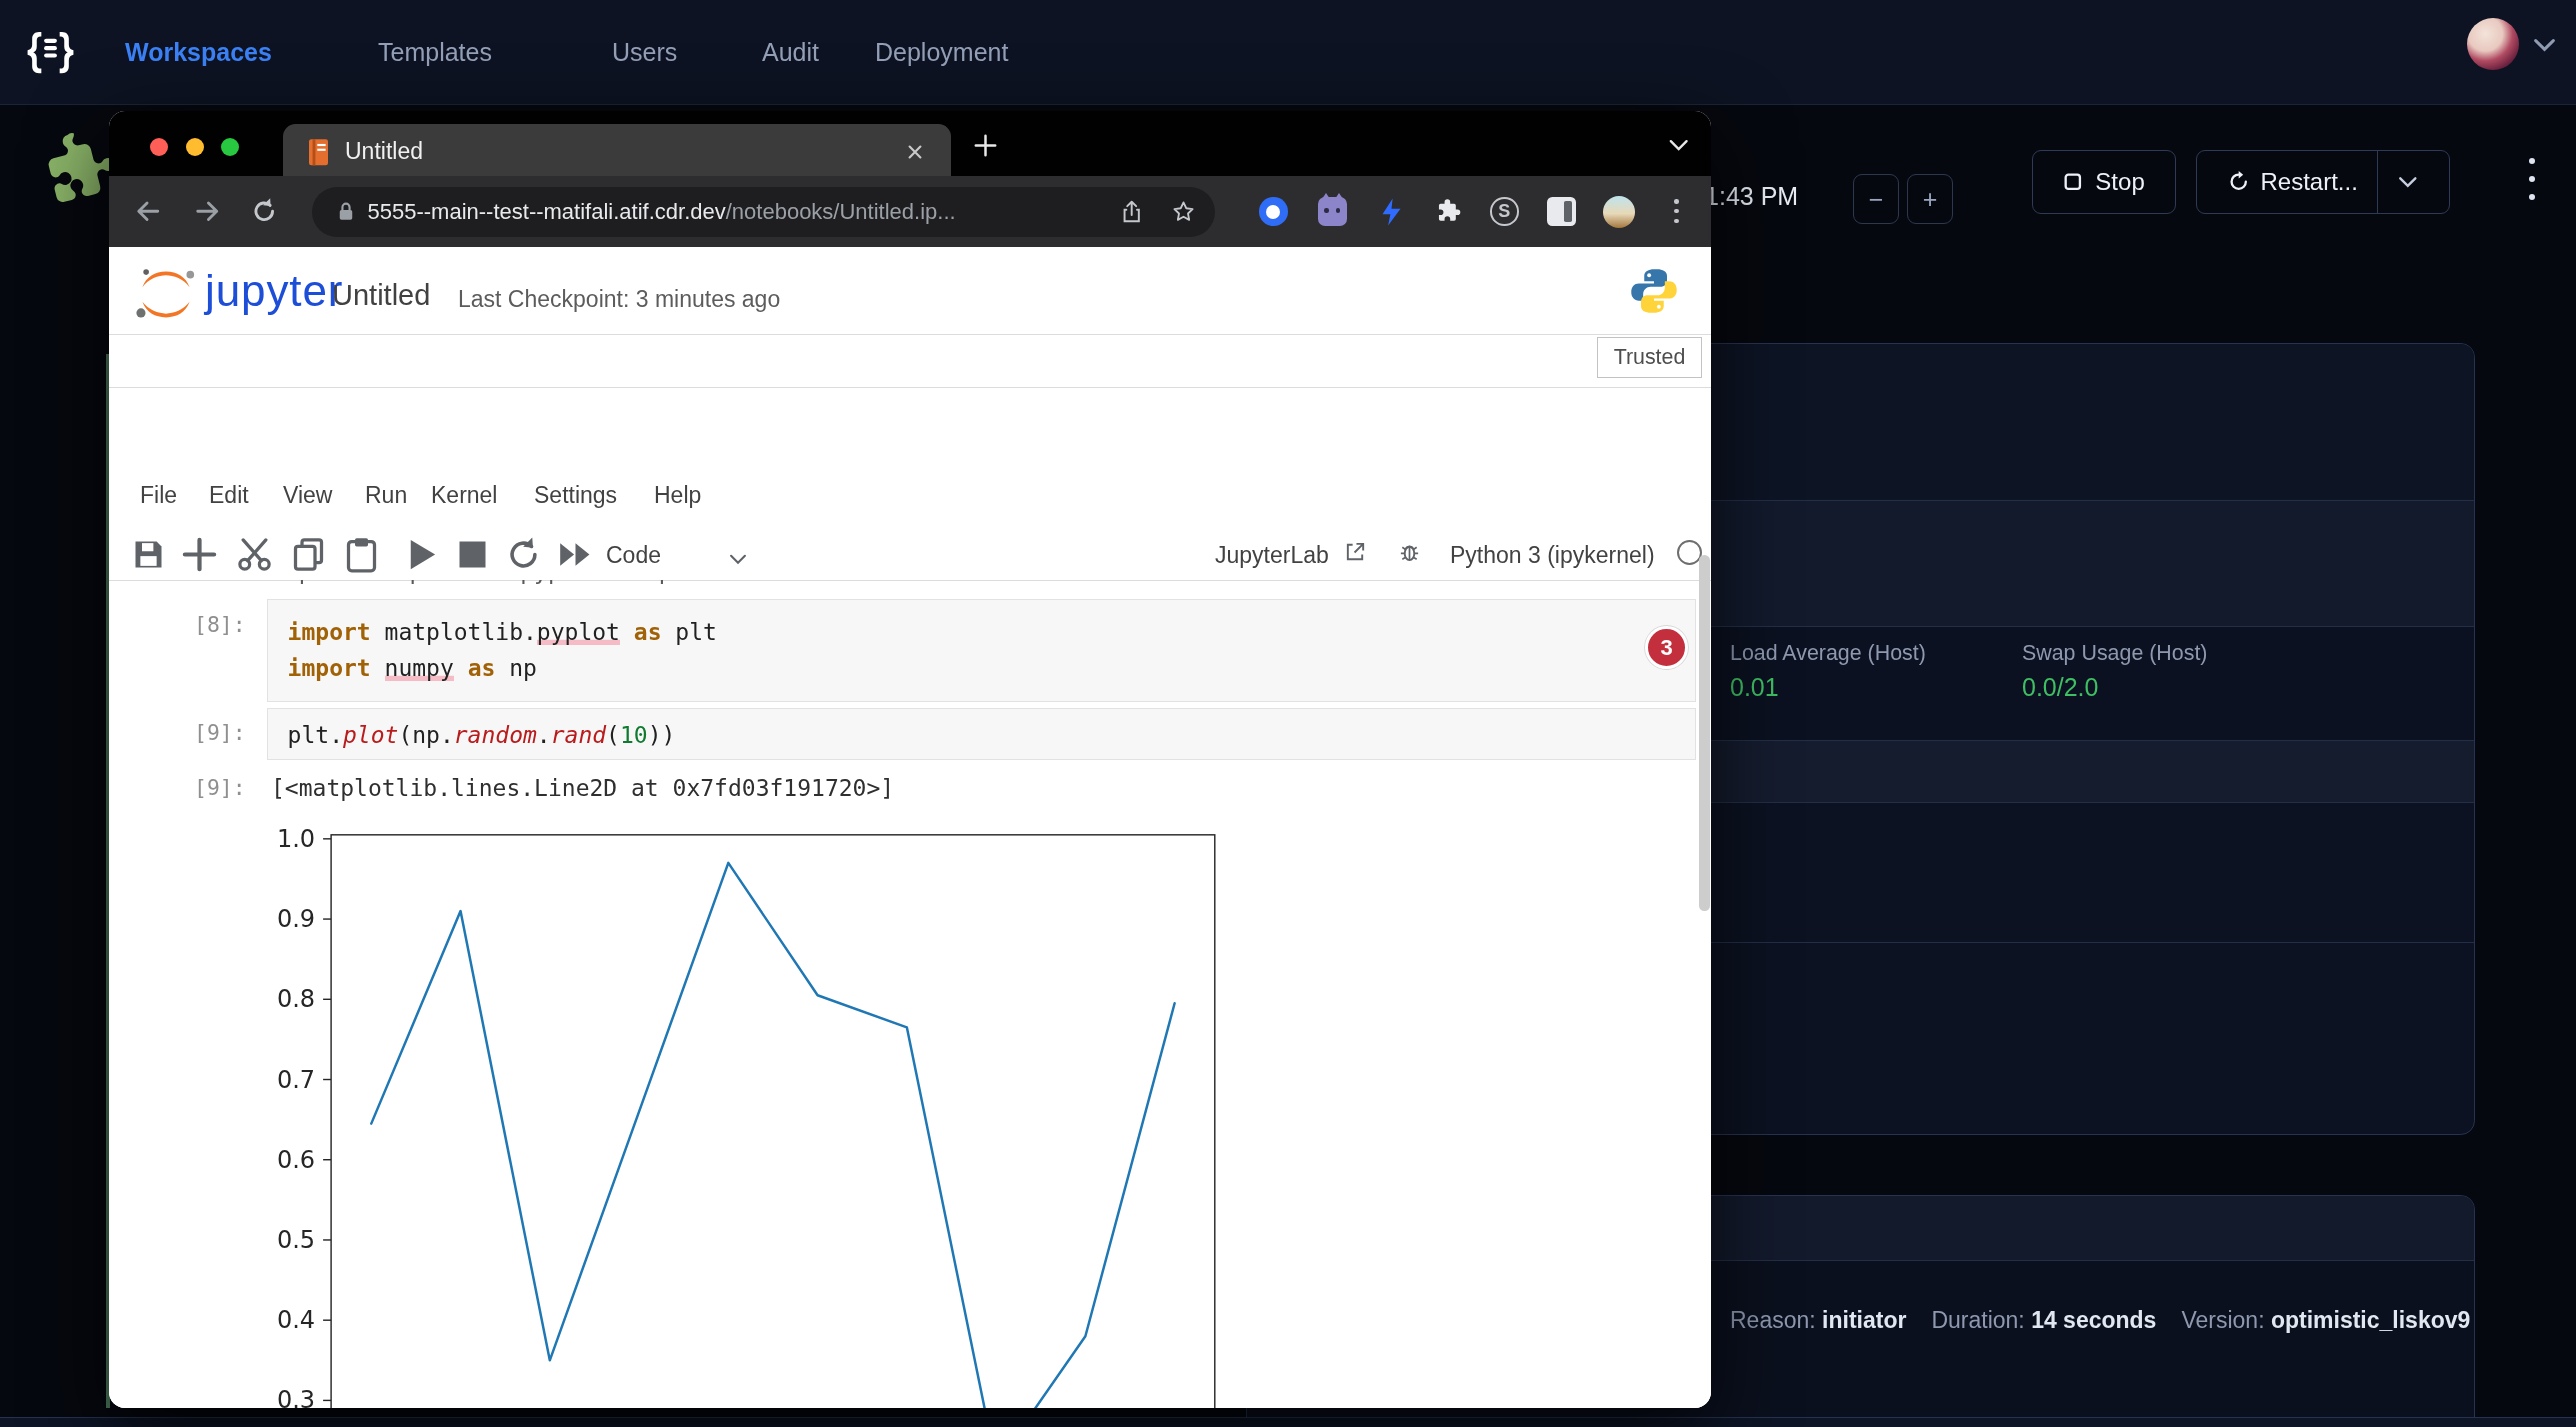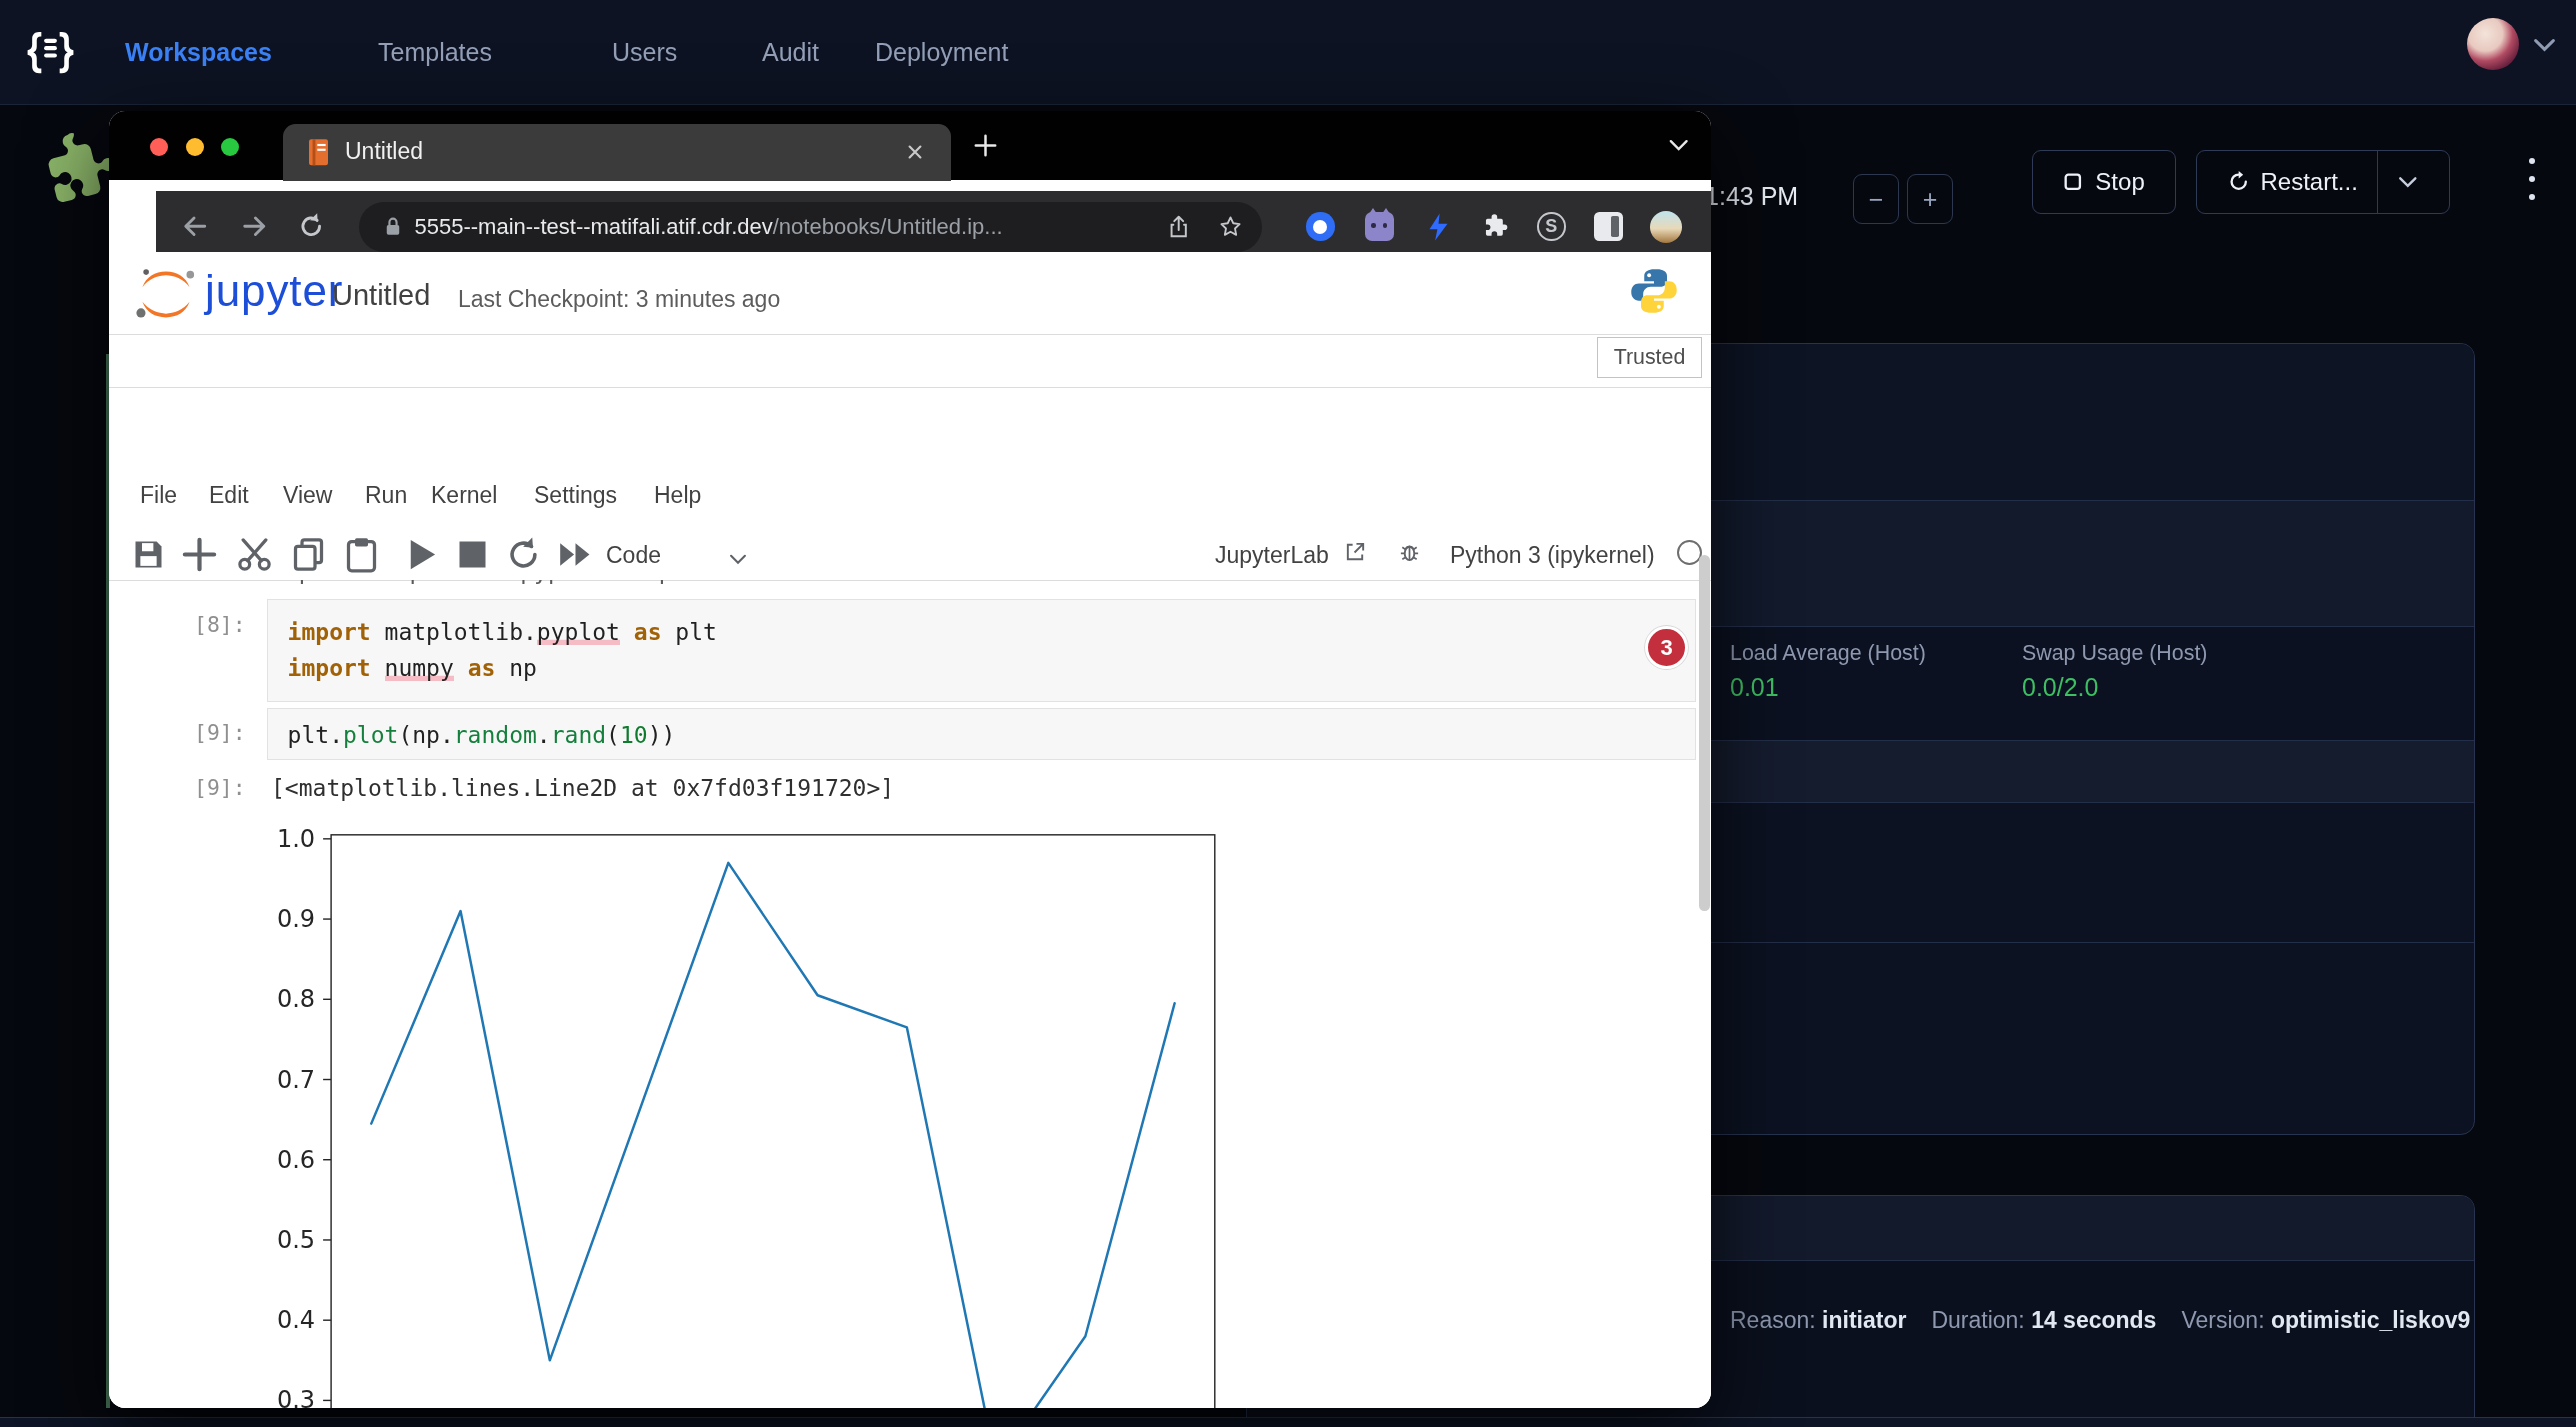--- a/index.html
+++ b/index.html
@@ -32,37 +32,37 @@
   .footer-seg b { color:#e2e8f2; font-weight:700; }
 
   
   #browser { position:absolute; left:109px; top:111px; width:1602px; height:1297px;
              border-radius:16px; overflow:hidden; background:#ffffff; z-index:10;
              box-shadow:0 27px 80px rgba(0,0,0,0.75); }
   #tabstrip { position:absolute; left:0; top:0; width:100%; height:69px; background:#010101; }
   .tl { position:absolute; top:27px; width:18px; height:18px; border-radius:50%; }
   #tab { position:absolute; left:174px; top:12.5px; width:668px; height:57px; background:#3b3b3b;
          border-radius:12.5px 12.5px 0 0; color:#f1f1f1; }
-  #toolbar-chrome { position:absolute; left:0; top:80px; width:100%; height:71px; background:#2d2d2f;margin-left:47px; }
+  #toolbar-chrome { position:absolute; left:0; top:65px; width:100%; height:71px; background:#2d2d2f; }
   #urlpill { position:absolute; left:203px; top:10.7px; width:903px; height:50px; background:#1e1e20;
              border-radius:25px; color:#e8eaed; font-size:22px; display:flex; align-items:center; }
 
   
   #jp { position:absolute; left:0; top:141px; width:100%; height:1156px; background:#fff; color:#3c3c3c; }
   .jp-divider { position:absolute; left:0; width:100%; height:0.9px; background:#dcdcdc; }
   .menu-item { position:absolute; top:230px; font-size:23px; color:#424242; }
   .jtb-ic { position:absolute; top:283px; width:39px; height:39px; display:flex; align-items:center;
             justify-content:center; color:#5f6368; }
   .cell-box { position:absolute; left:158px; width:1429px; background:#f7f7f7; border:0.9px solid #e2e2e2; }
   .prompt { position:absolute; left:85px; font-size:21.4px; color:#8f8f8f;
             font-family:"DejaVu Sans Mono","Liberation Mono",monospace; }
   .code-line { font-size:23px; line-height:36px; color:#212121; white-space:pre;
                font-family:"DejaVu Sans Mono","Liberation Mono",monospace; }
   .tok-kw { color:#a16207; font-weight:700; }
-  .tok-fn { color:#15803d; }
+  .tok-fn { color:#b91c1c;font-style:italic; }
   .tok-num { color:#0f7b2f; }
   .sq { box-shadow:inset 0 -5.3px 0 #f5bcc6; }
 
   svg text { font-family:"DejaVu Sans","Liberation Sans",sans-serif; }
 </style>
 </head>
 <body>
 
 <div id="topnav">
   <svg class="abs" style="left:23px;top:25px" width="55" height="55" viewBox="0 0 24 24">

